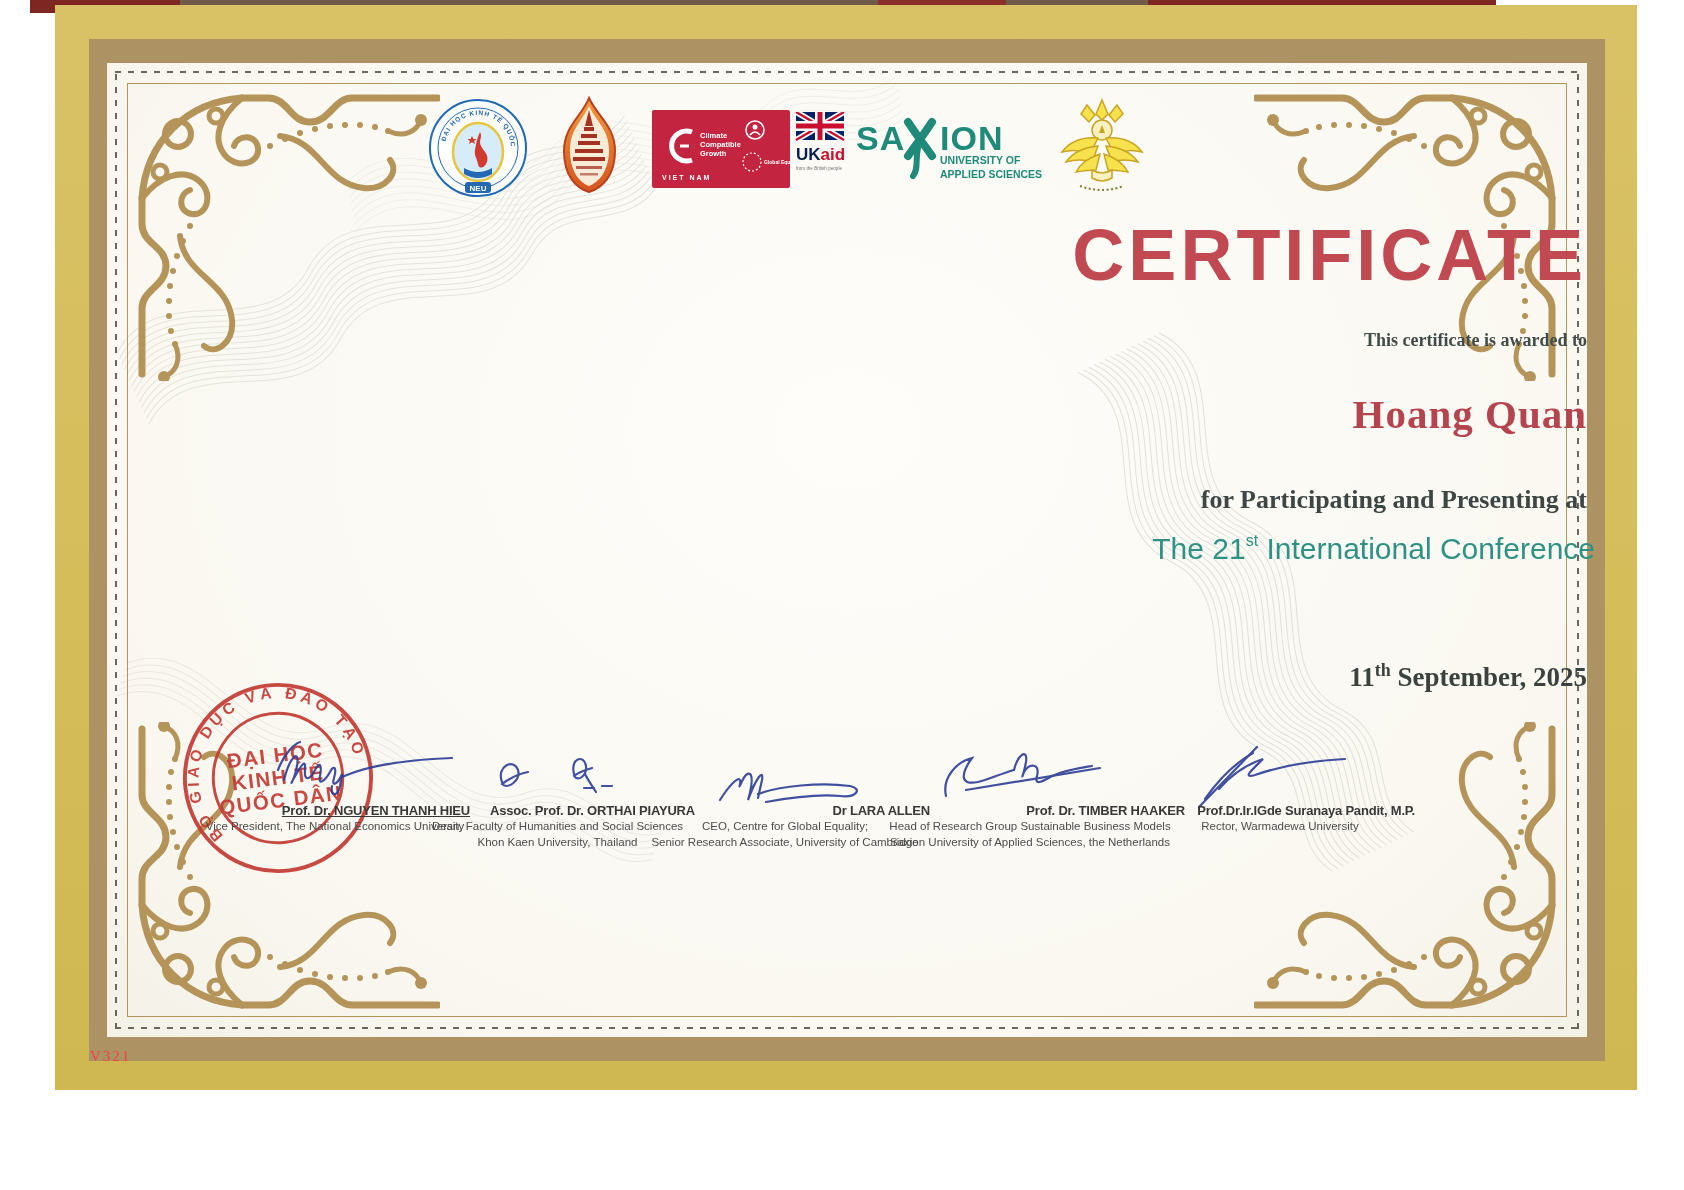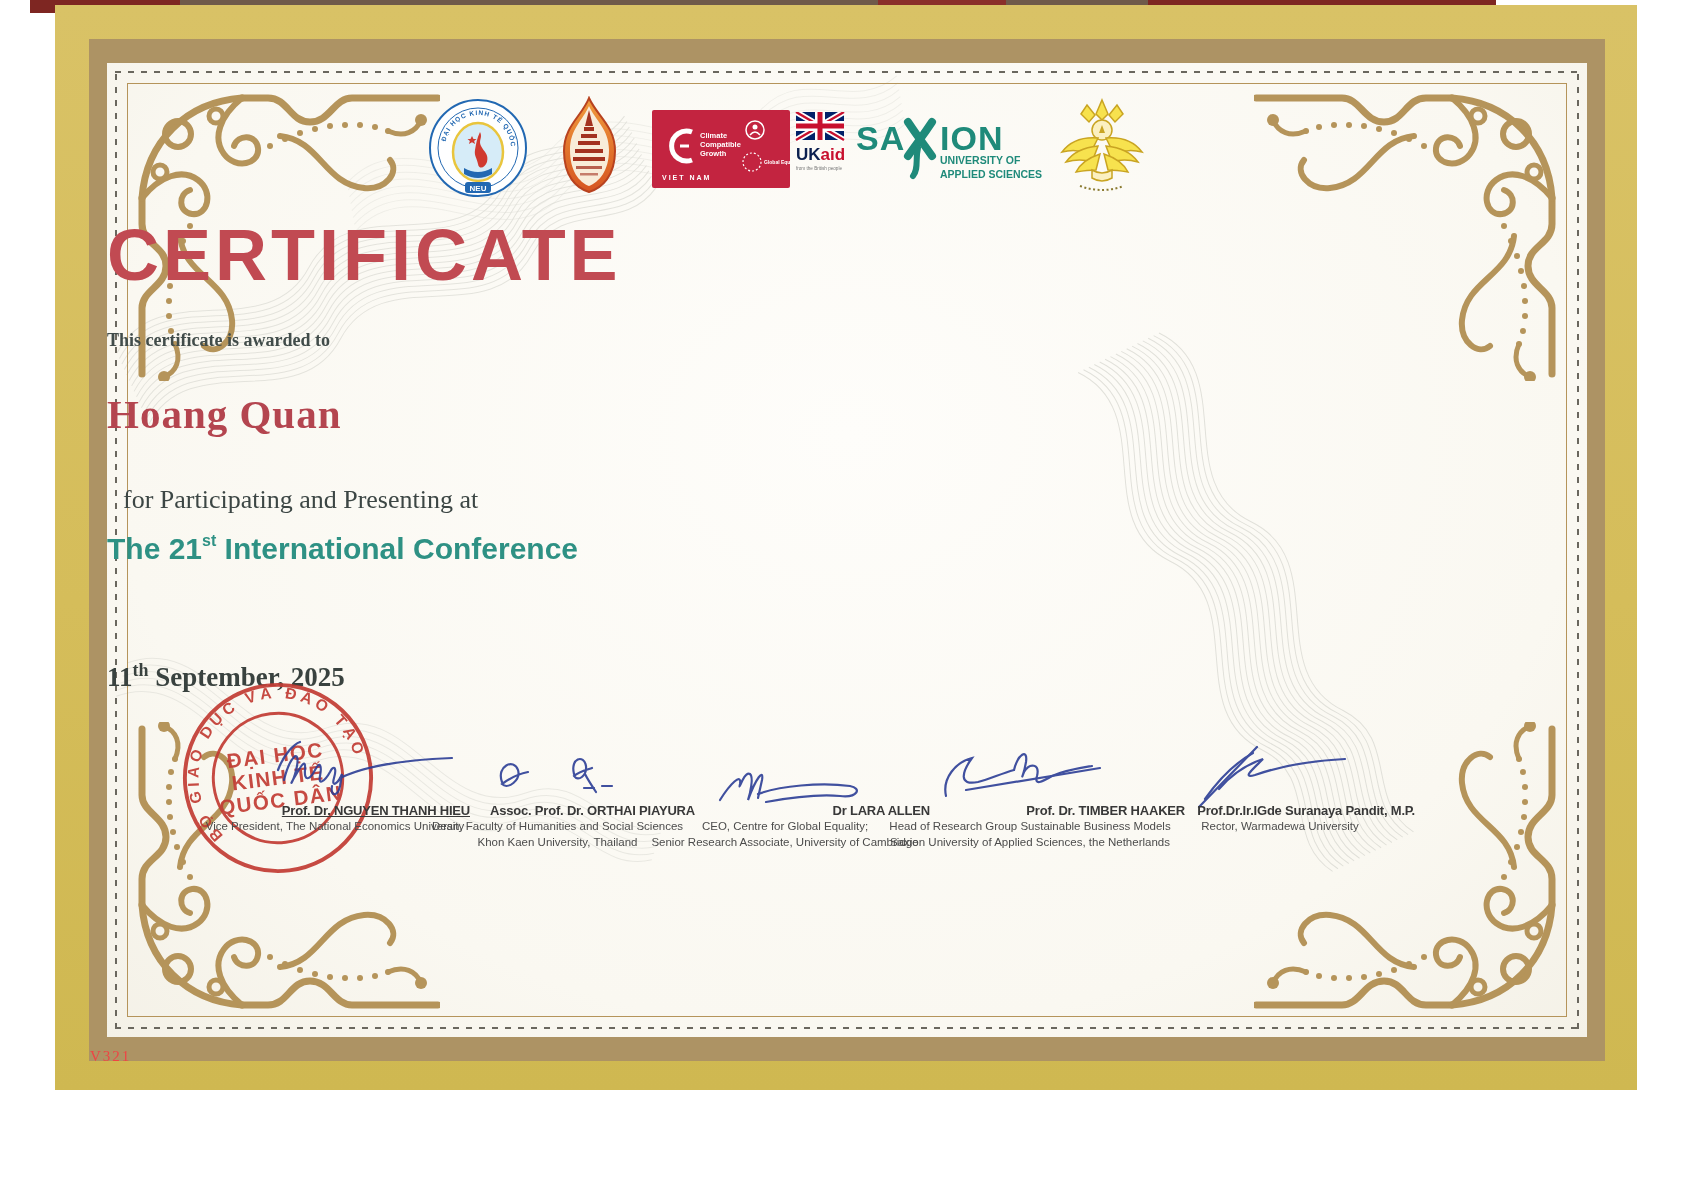--- a/index.html
+++ b/index.html
@@ -13,26 +13,26 @@
   #mat{left:89px;top:39px;width:1516px;height:1022px;background:#ad9364;}
   #paper{left:107px;top:63px;width:1480px;height:974px;
          background:radial-gradient(ellipse at 50% 38%,#fefdfa 0%,#faf8f1 70%,#f4f1e7 100%);}
 
   .topbar{top:0;background:#7e2622;}
   .dash-h{height:2px;background:repeating-linear-gradient(90deg,#6a675e 0 6px,transparent 6px 13px);}
   .dash-v{width:2px;background:repeating-linear-gradient(0deg,#6a675e 0 6px,transparent 6px 13px);}
   #goldline{left:127px;top:83px;width:1438px;height:932px;border:1.5px solid #b5945a;}
 
   
-  .ctr{left:107px;width:1480px;text-align:left;}
+  .ctr{left:107px;width:1480px;text-align:right;}
   #cert-title{top:214px;font-size:72px;font-weight:bold;letter-spacing:4px;color:#c14a52;}
   #awarded{top:330px;font-family:"Liberation Serif",serif;font-weight:bold;font-size:18px;color:#414c4a;}
   #recipient{top:390px;font-family:"Liberation Serif",serif;font-weight:bold;font-size:41px;color:#b4454f;letter-spacing:1px;}
-  #forline{top:485px;font-family:"Liberation Serif",serif;font-weight:normal;font-size:26px;color:#3c4644;padding-left:16px;}
-  .teal{font-weight:bold;font-size:30px;color:#2e9184;}
+  #forline{top:485px;font-family:"Liberation Serif",serif;font-weight:bold;font-size:26px;color:#3c4644;}
+  .teal{font-weight:normal;font-size:30px;color:#2e9184;padding-left:8px;}
   #conf1{top:532px;} #conf2{top:570px;} #conf3{top:608px;}
   .teal sup{font-size:16px;position:relative;top:-2px;}
   #dateline{top:660px;font-family:"Liberation Serif",serif;font-weight:bold;font-size:27px;color:#39423f;}
   #dateline sup{font-size:18px;}
 
   .signer{top:803px;text-align:center;color:#3f3f3f;}
   .signer .nm{font-size:13px;font-weight:bold;color:#383838;letter-spacing:-0.2px;text-align:right;}
   .signer .tl{font-size:11.5px;color:#4c4c4c;line-height:16px;}
   .u{text-decoration:underline;}
 

